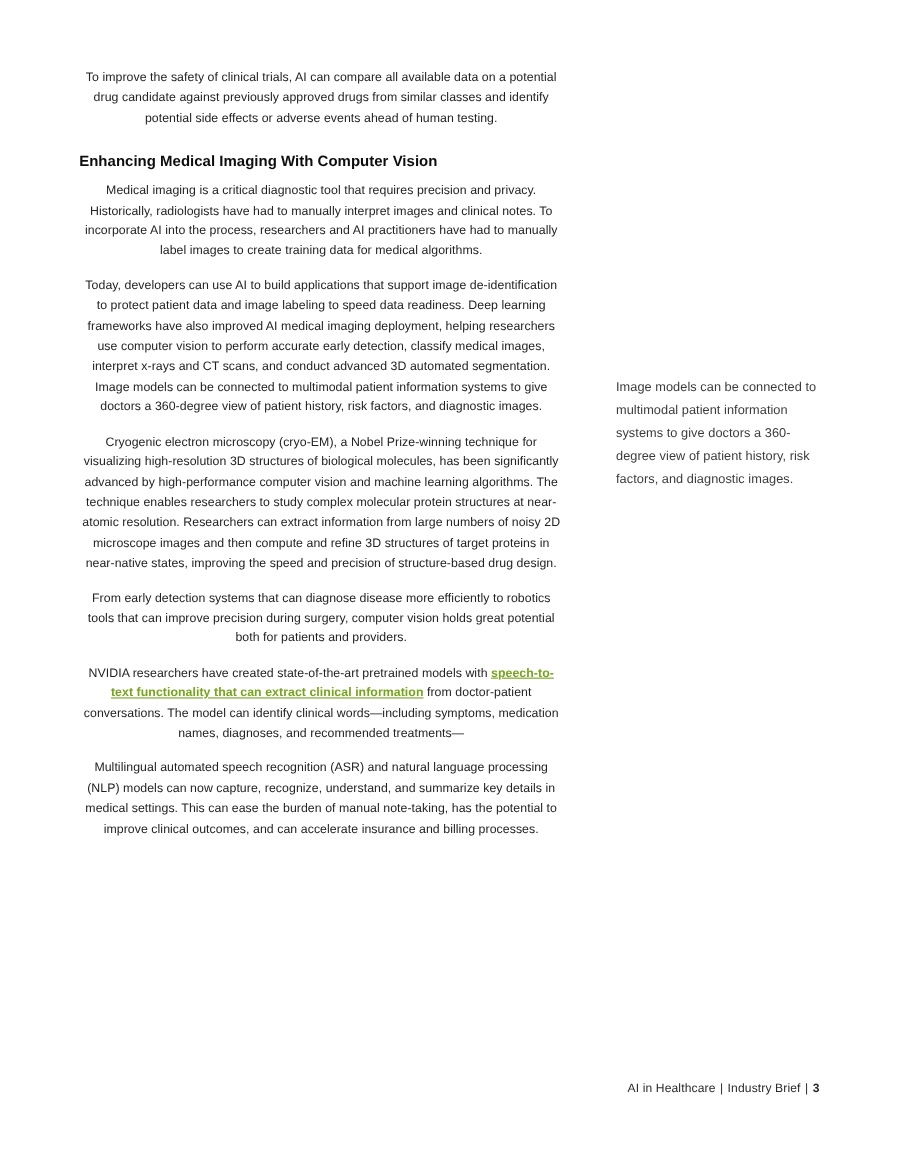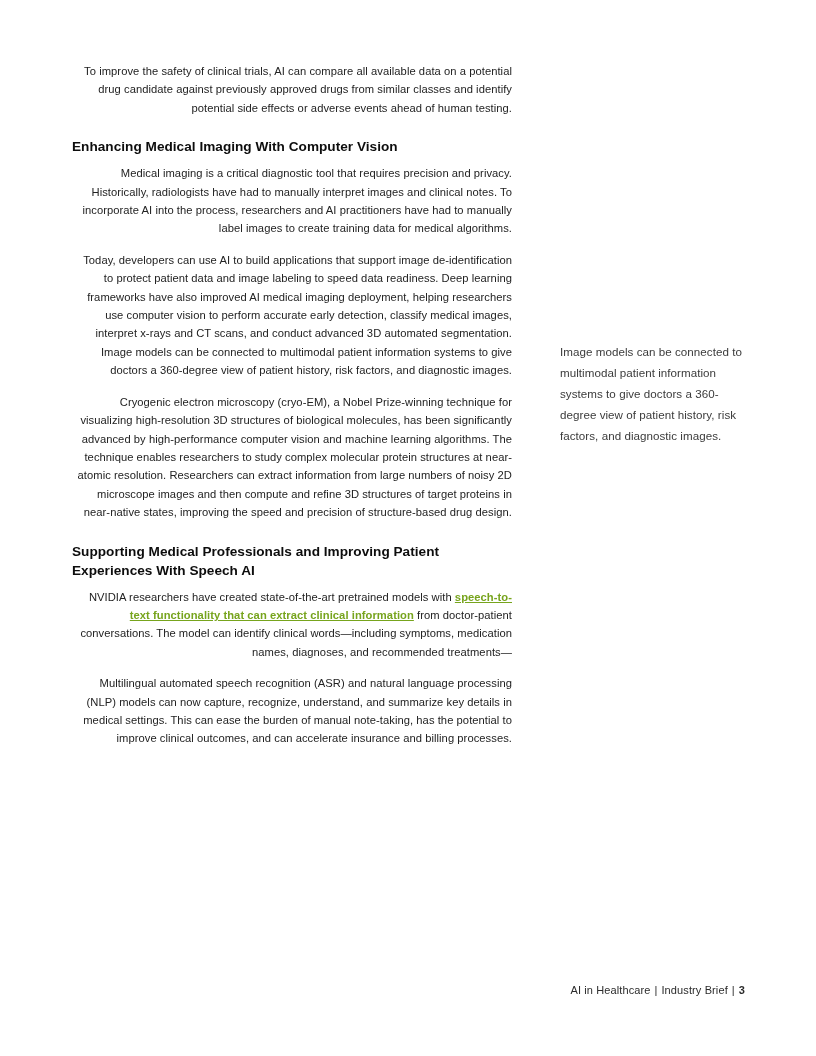--- a/index.html
+++ b/index.html
@@ -31,21 +31,21 @@
     top: 62px;
     width: 440px;
   }
 
   .para {
     font-size: 11.2px;
     line-height: 18.4px;
     color: #222222;
     margin: 0 0 13px 0;
     letter-spacing: 0.005em;
-    text-align: right;
+    text-align: center;
   }
 
   .section-heading {
     font-size: 13.6px;
     line-height: 19px;
     font-weight: bold;
     color: #0d0d0d;
     margin: 17px 0 8px 0;
     letter-spacing: 0.002em;
   }
@@ -113,22 +113,22 @@
 
 
     <h2 class="section-heading heading-spacer-top">Enhancing Medical Imaging With Computer Vision</h2>
 
     <p class="para">Medical imaging is a critical diagnostic tool that requires precision and privacy. Historically, radiologists have had to manually interpret images and clinical notes. To incorporate AI into the process, researchers and AI practitioners have had to manually label images to create training data for medical algorithms.</p>
 
     <p class="para">Today, developers can use AI to build applications that support image de-identification to protect patient data and image labeling to speed data readiness. Deep learning frameworks have also improved AI medical imaging deployment, helping researchers use computer vision to perform accurate early detection, classify medical images, interpret x-rays and CT scans, and conduct advanced 3D automated segmentation. Image models can be connected to multimodal patient information systems to give doctors a 360-degree view of patient history, risk factors, and diagnostic images.</p>
 
     <p class="para">Cryogenic electron microscopy (cryo-EM), a Nobel Prize-winning technique for visualizing high-resolution 3D structures of biological molecules, has been significantly advanced by high-performance computer vision and machine learning algorithms. The technique enables researchers to study complex molecular protein structures at near-atomic resolution. Researchers can extract information from large numbers of noisy 2D microscope images and then compute and refine 3D structures of target proteins in near-native states, improving the speed and precision of structure-based drug design.</p>
 
+    <p class="para">From early detection systems that can diagnose disease more efficiently to robotics tools that can improve precision during surgery, computer vision holds great potential both for patients and providers.</p>
 
-    <h2 class="section-heading heading-spacer-top">Supporting Medical Professionals and Improving Patient Experiences With Speech AI</h2>
 
     <p class="para"><span>NVIDIA researchers have created state-of-the-art pretrained models with </span><a class="link-green" href="#">speech-to-text functionality that can extract clinical information</a><span> from doctor-patient conversations. The model can identify clinical words—including symptoms, medication names, diagnoses, and recommended treatments—</span></p>
 
     <p class="para">Multilingual automated speech recognition (ASR) and natural language processing (NLP) models can now capture, recognize, understand, and summarize key details in medical settings. This can ease the burden of manual note-taking, has the potential to improve clinical outcomes, and can accelerate insurance and billing processes.</p>
 
   </div>
 
   <aside class="pullquote">
     <div class="pullquote-bar"></div>
     <div class="pullquote-text">Image models can be connected to multimodal patient information systems to give doctors a 360-degree view of patient history, risk factors, and diagnostic images.</div>

